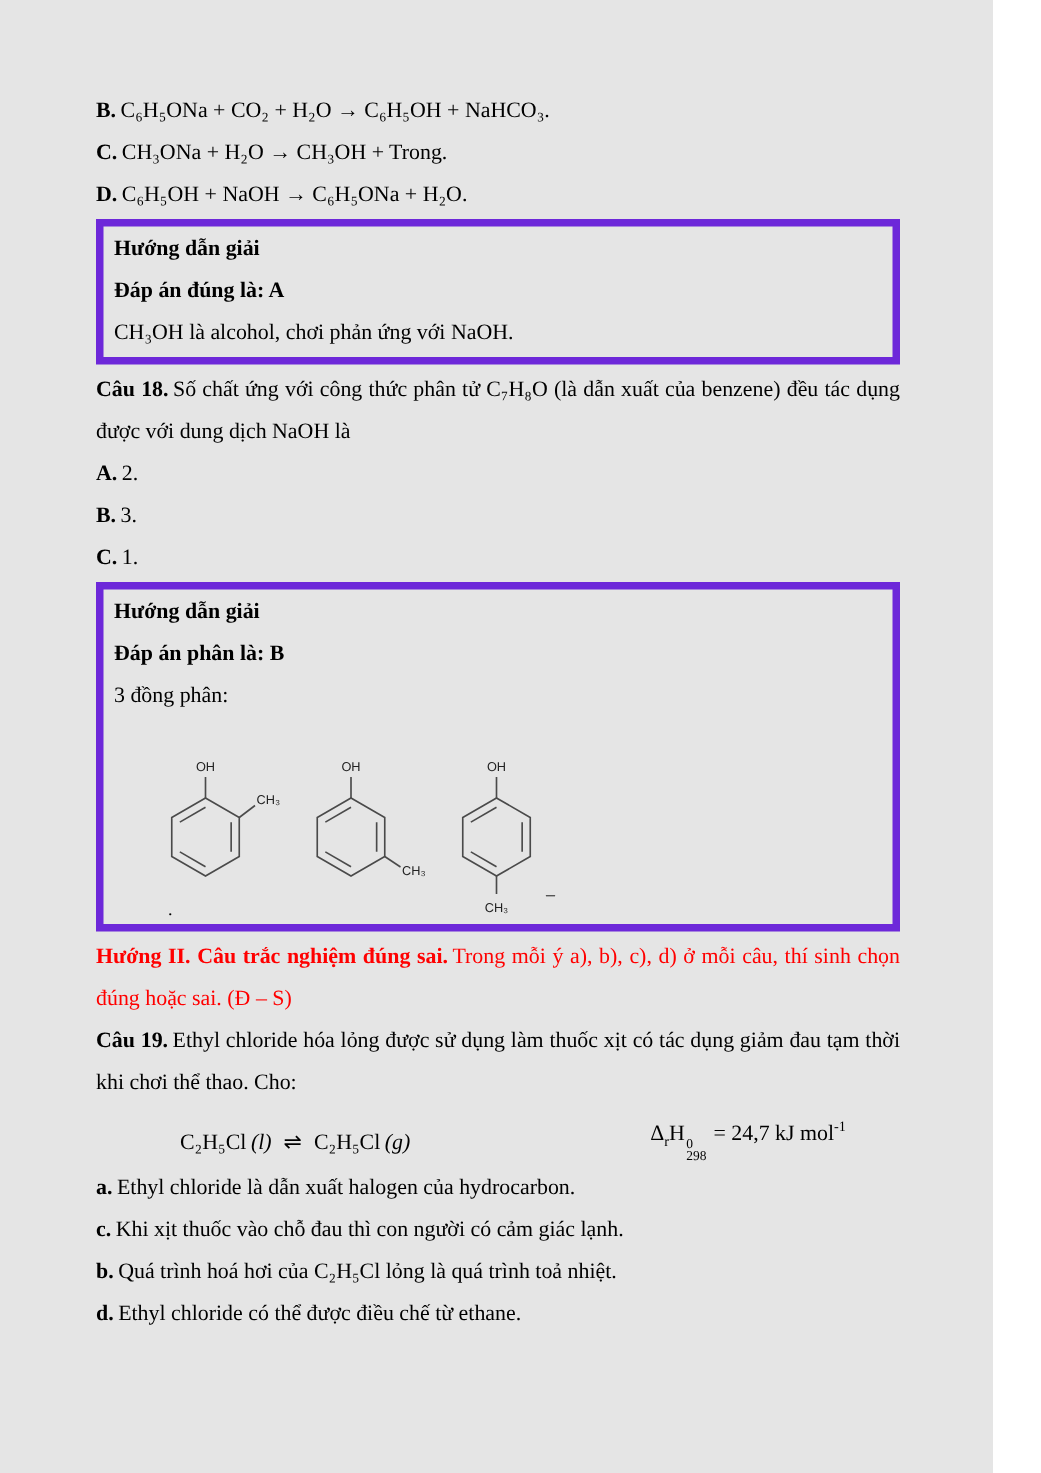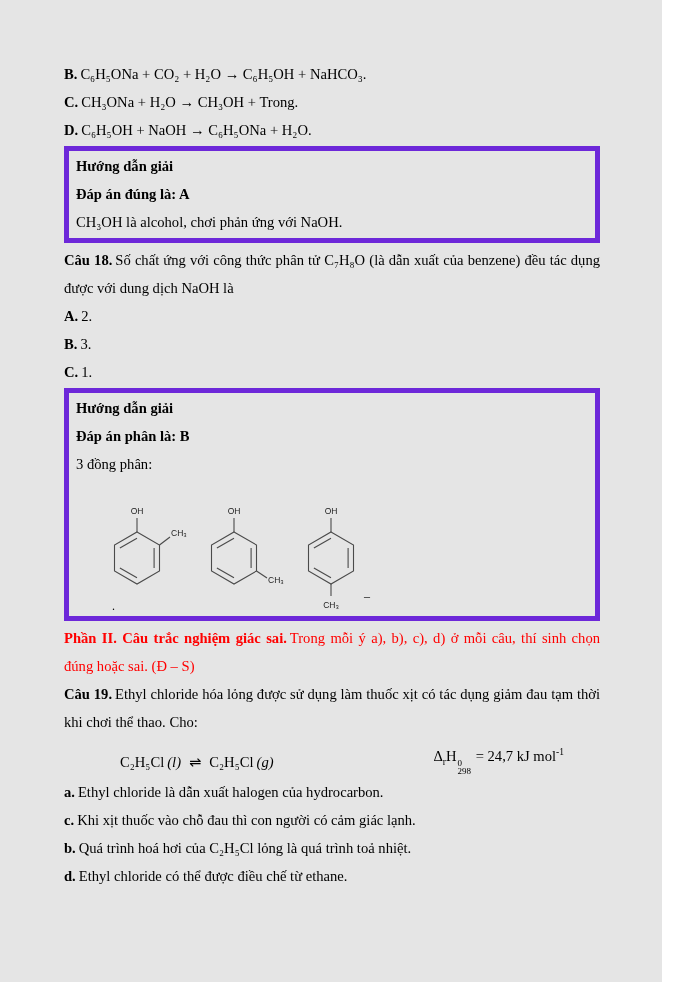--- a/index.html
+++ b/index.html
@@ -86,21 +86,21 @@
         <line class="bond" x1="45" y1="98" x2="45" y2="110"></line>
         <text class="chem-label" x="45" y="28" text-anchor="middle">OH</text>
         <text class="chem-label" x="45" y="122" text-anchor="middle">CH₃</text>
       </svg>
 
       <span class="mark-left">.</span>
       <span class="mark-right">–</span>
     </div>
   </div>
 
-  <p class="line just red"><b class="lbl">Phần II. Câu trắc nghiệm giác sai.</b><span>Trong mỗi ý a), b), c), d) ở mỗi câu, thí sinh chọn đúng hoặc sai. (Đ – S)</span></p>
+  <p class="line just red"><b class="lbl">Hướng II. Câu trắc nghiệm đúng sai.</b><span>Trong mỗi ý a), b), c), d) ở mỗi câu, thí sinh chọn đúng hoặc sai. (Đ – S)</span></p>
 
   <p class="line just"><b class="lbl">Câu 19.</b><span>Ethyl chloride hóa lỏng được sử dụng làm thuốc xịt có tác dụng giảm đau tạm thời khi chơi thể thao. Cho:</span></p>
 
   <div class="eq-row">
     <span class="eq-left">
       <span>C₂H₅Cl</span><i class="state">(l)</i><span class="arrow">⇌</span><span>C₂H₅Cl</span><i class="state">(g)</i>
     </span>
     <span class="eq-right">
       <span>Δ</span><sub class="sm">r</sub><span>H</span><span class="stack">
           <span>0</span>

